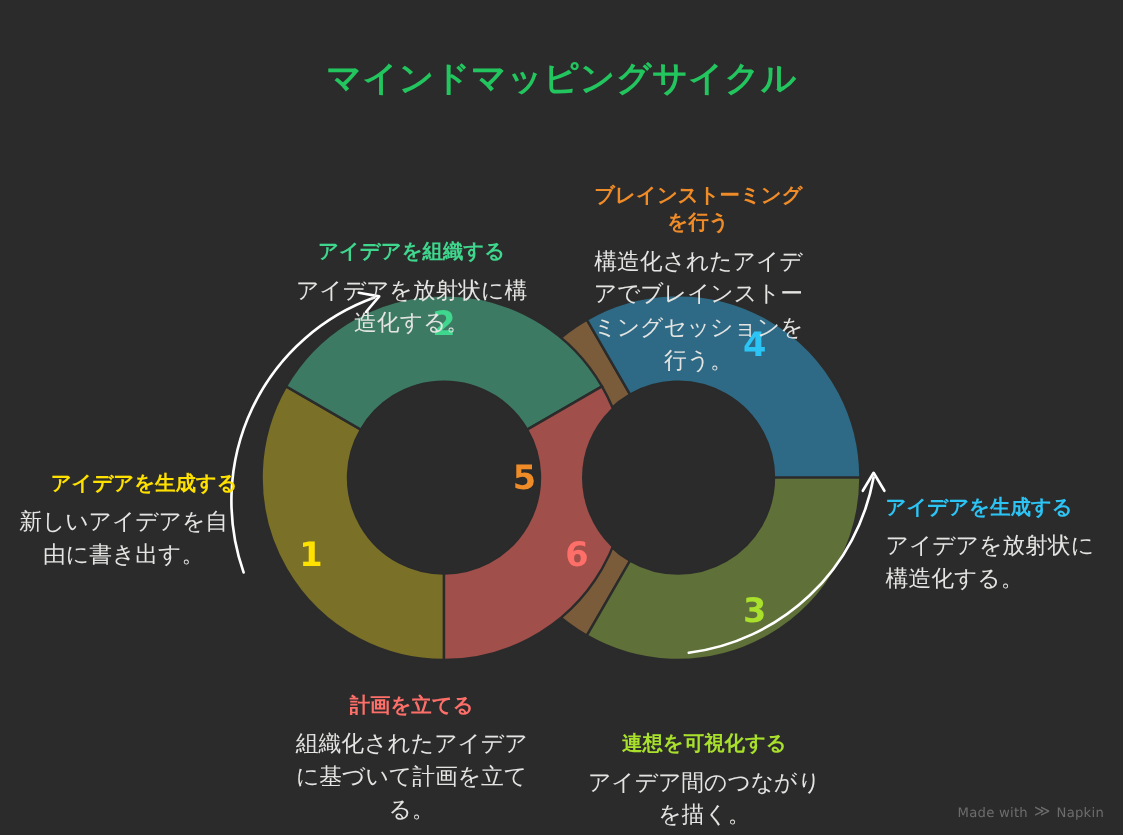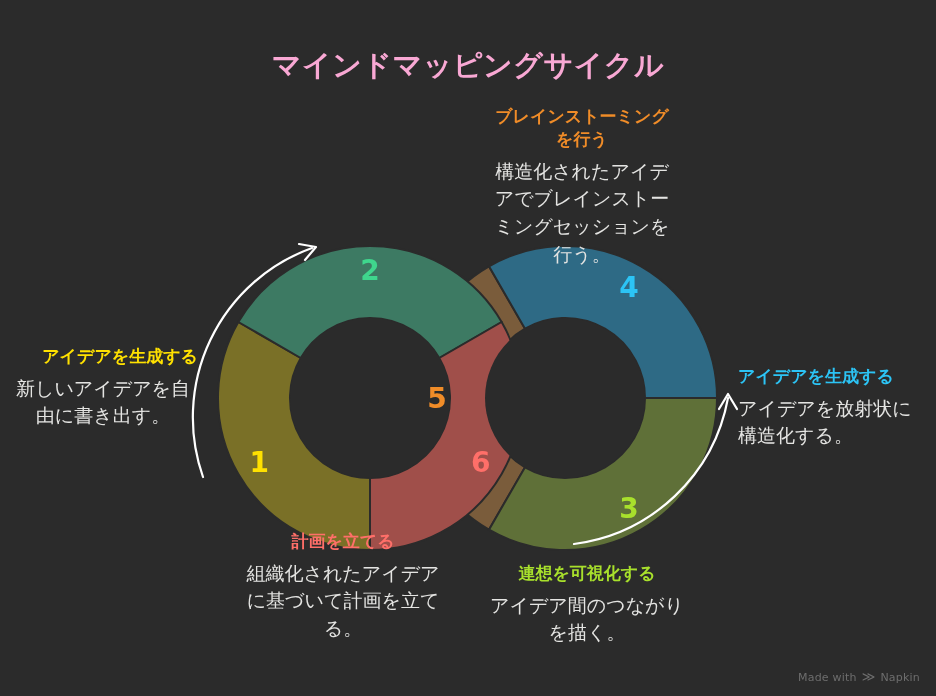--- a/index.html
+++ b/index.html
@@ -18,41 +18,42 @@
     position: relative;
     width: 936px;
     height: 696px;
   }
   .title {
     position: absolute;
     left: 0;
     top: 46px;
     width: 936px;
     text-align: center;
-    color: #f9a8d4;
+    color: #22c55e;
     font-size: 29px;
     font-weight: bold;
     letter-spacing: 0.5px;
   }
   svg.diagram {
     position: absolute;
     left: 0;
     top: 0;
     width: 936px;
     height: 696px;
   }
   .seg-num {
     font-family: "DejaVu Sans", "Liberation Sans", sans-serif;
     font-size: 28px;
     font-weight: bold;
     text-anchor: middle;
     dominant-baseline: central;
   }
   .label-block {
     position: absolute;
+    margin-top: 47px;
   }
   .label-head {
     font-size: 17px;
     font-weight: bold;
     line-height: 1.35;
     margin: 0 0 7px 0;
   }
   .label-desc {
     font-size: 19px;
     color: #e4e4e2;
@@ -128,20 +129,24 @@
       <path d="M 574 544 A 180 180 0 0 0 728 398" fill="none" stroke="#ffffff" stroke-width="2.2" stroke-linecap="round"></path>
       <path d="M 719 409 L 728 394 L 737 409" fill="none" stroke="#ffffff" stroke-width="2.2" stroke-linecap="round" stroke-linejoin="round"></path>
     </g>
   </svg>
 
   <div class="label-block lb-1">
     <p class="label-head" id="head1" style="color: rgb(255, 225, 0);">アイデアを生成する</p>
     <p class="label-desc">新しいアイデアを自由に書き出す。</p>
   </div>
 
+  <div class="label-block lb-2">
+    <p class="label-head" id="head2" style="color: rgb(63, 214, 141);">アイデアを組織する</p>
+    <p class="label-desc">アイデアを放射状に構造化する。</p>
+  </div>
 
   <div class="label-block lb-5">
     <p class="label-head" id="head5" style="color: rgb(240, 140, 40);">ブレインストーミングを行う</p>
     <p class="label-desc">構造化されたアイデアでブレインストーミングセッションを行う。</p>
   </div>
 
   <div class="label-block lb-4">
     <p class="label-head" id="head4" style="color: rgb(44, 196, 245);">アイデアを生成する</p>
     <p class="label-desc">アイデアを放射状に構造化する。</p>
   </div>

